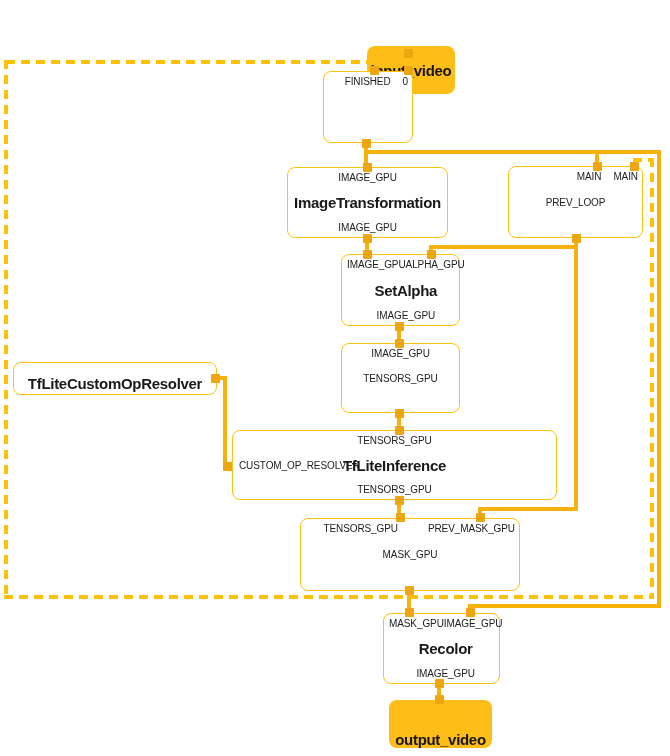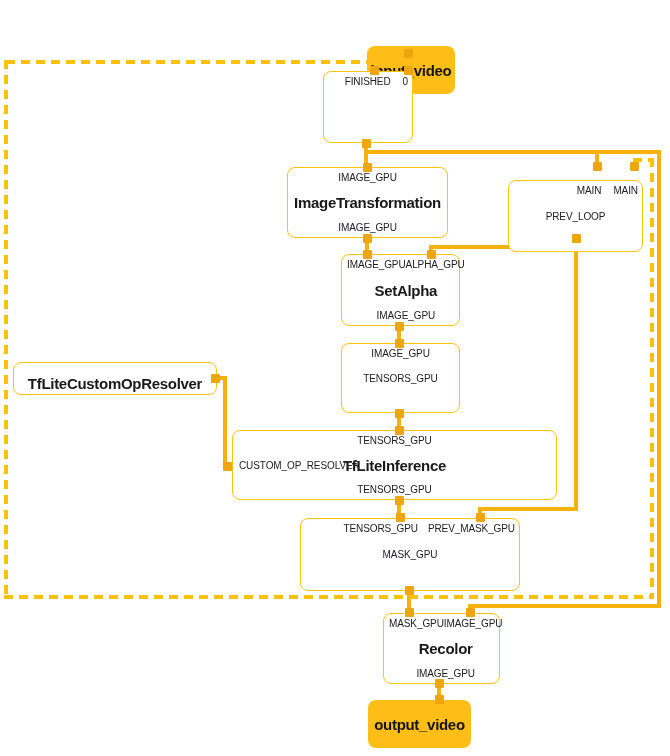--- a/index.html
+++ b/index.html
@@ -27,21 +27,21 @@
         border-radius:8px;box-sizing:border-box;
         display:grid;grid-template-rows:15px 1fr 15px;padding:2px 0;}
   .node .title{display:flex;align-items:center;justify-content:center;
         font-size:15px;font-weight:700;color:#191919;letter-spacing:-0.3px;white-space:nowrap;}
   .prow{display:flex;align-items:center;font-size:10px;color:var(--text);
         letter-spacing:-0.1px;white-space:nowrap;line-height:15px;}
   .prow.center{justify-content:center;}
   .prow.split{justify-content:space-between;padding:0 5px;}
   .prow.end{justify-content:flex-end;padding-right:4px;}
   .prow .gap12{margin-left:12px;}
-  .prow .gap13{margin-left:10px;}
+  .prow .gap13{margin-left:30px;}
 
   .stream{position:absolute;background:var(--stream-fill);border-radius:8px;
         display:flex;align-items:center;justify-content:center;
         font-size:15px;font-weight:700;color:#151515;letter-spacing:-0.3px;}
 
   .single{display:flex;align-items:flex-end;justify-content:center;}
 
   .inf-mid{position:relative;display:flex;align-items:center;justify-content:center;}
   .inf-left{position:absolute;left:6px;top:50%;transform:translateY(-50%);
         font-size:10px;color:var(--text);letter-spacing:-0.1px;}
@@ -90,21 +90,21 @@
     </div>
     <div class="prow center"></div>
   </div>
 
   <div class="node" style="left:287px;top:167px;width:161px;height:71px;">
     <div class="prow center">IMAGE_GPU</div>
     <div class="title">ImageTransformation</div>
     <div class="prow center">IMAGE_GPU</div>
   </div>
 
-  <div class="node" style="left:508px;top:180px;width:135px;height:72px;">
+  <div class="node" style="left:508px;top:166px;width:135px;height:72px;">
     <div class="prow end">
       <span>MAIN</span>
       <span class="gap12">MAIN</span>
     </div>
     <div class="prow center">PREV_LOOP</div>
   </div>
 
   <div class="node" style="left:341px;top:254px;width:119px;height:72px;">
     <div class="prow split">
       <span>IMAGE_GPU</span>
@@ -142,21 +142,21 @@
 
   <div class="node" style="left:383px;top:613px;width:117px;height:71px;">
     <div class="prow split">
       <span>MASK_GPU</span>
       <span>IMAGE_GPU</span>
     </div>
     <div class="title">Recolor</div>
     <div class="prow center">IMAGE_GPU</div>
   </div>
 
-  <div class="stream" style="left:368px;top:700px;width:103px;height:48px;">
+  <div class="stream" style="left:389px;top:700px;width:103px;height:48px;align-items:flex-end;">
     <span>output_video</span>
   </div>
 
   <div class="port" style="left:404px;top:49px;"></div>
   <div class="port" style="left:370px;top:66px;"></div>
   <div class="port" style="left:404px;top:66px;"></div>
   <div class="port" style="left:362px;top:139px;"></div>
   <div class="port" style="left:363px;top:163px;"></div>
   <div class="port" style="left:363px;top:234px;"></div>
   <div class="port" style="left:593px;top:162px;"></div>

